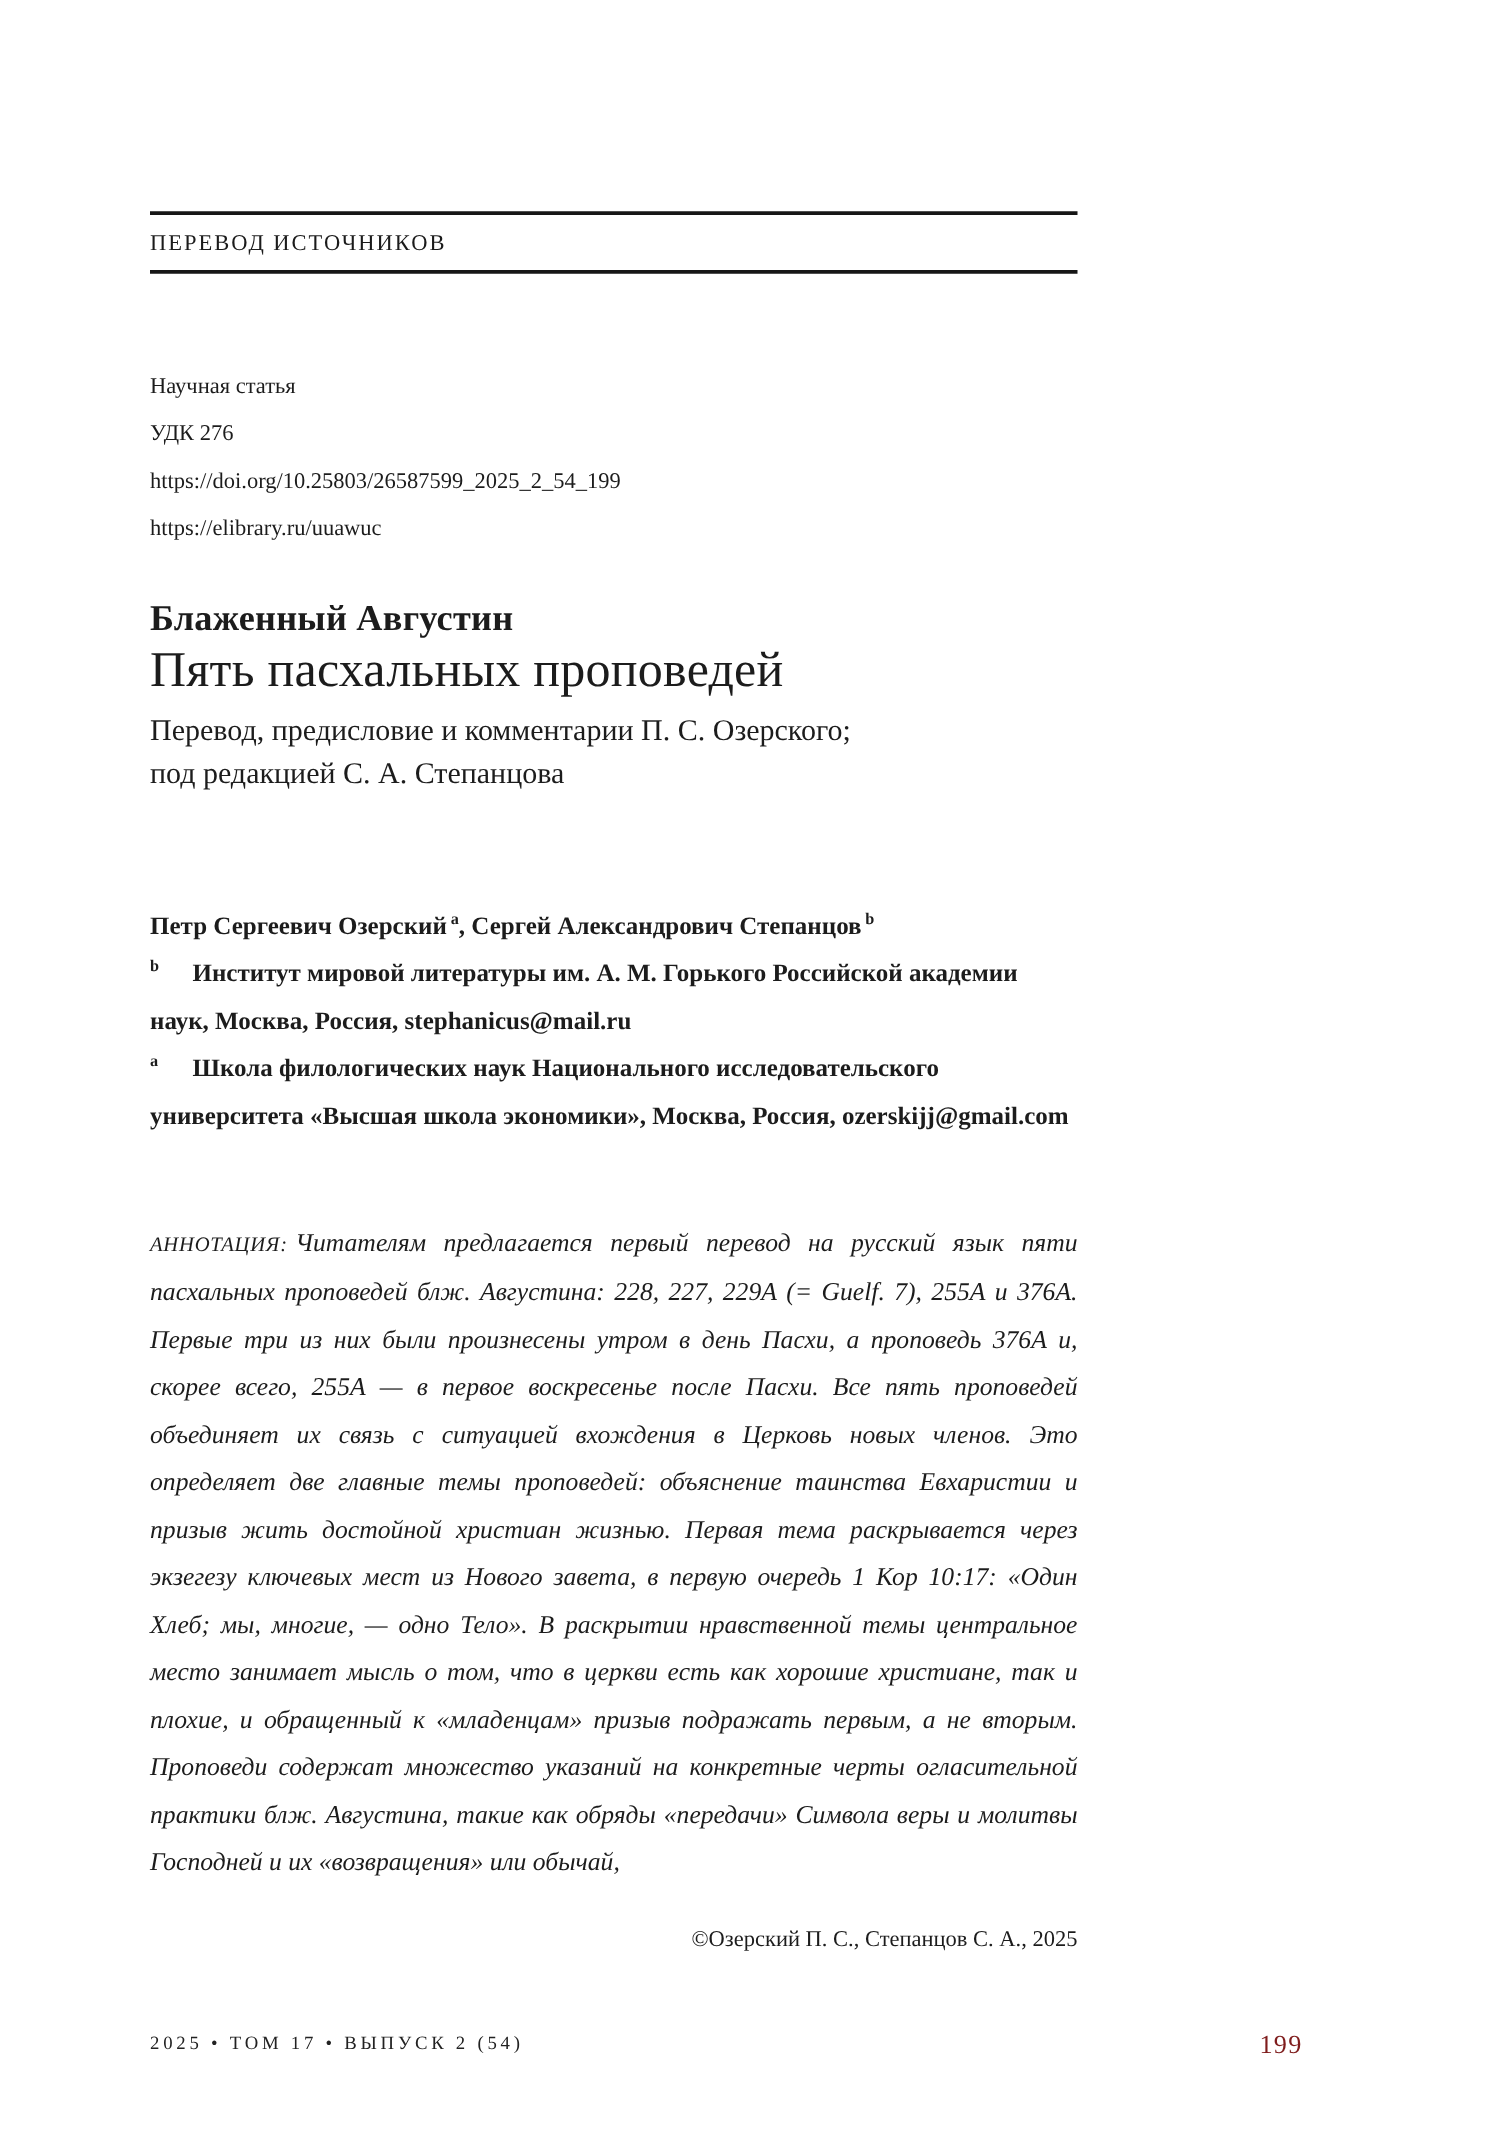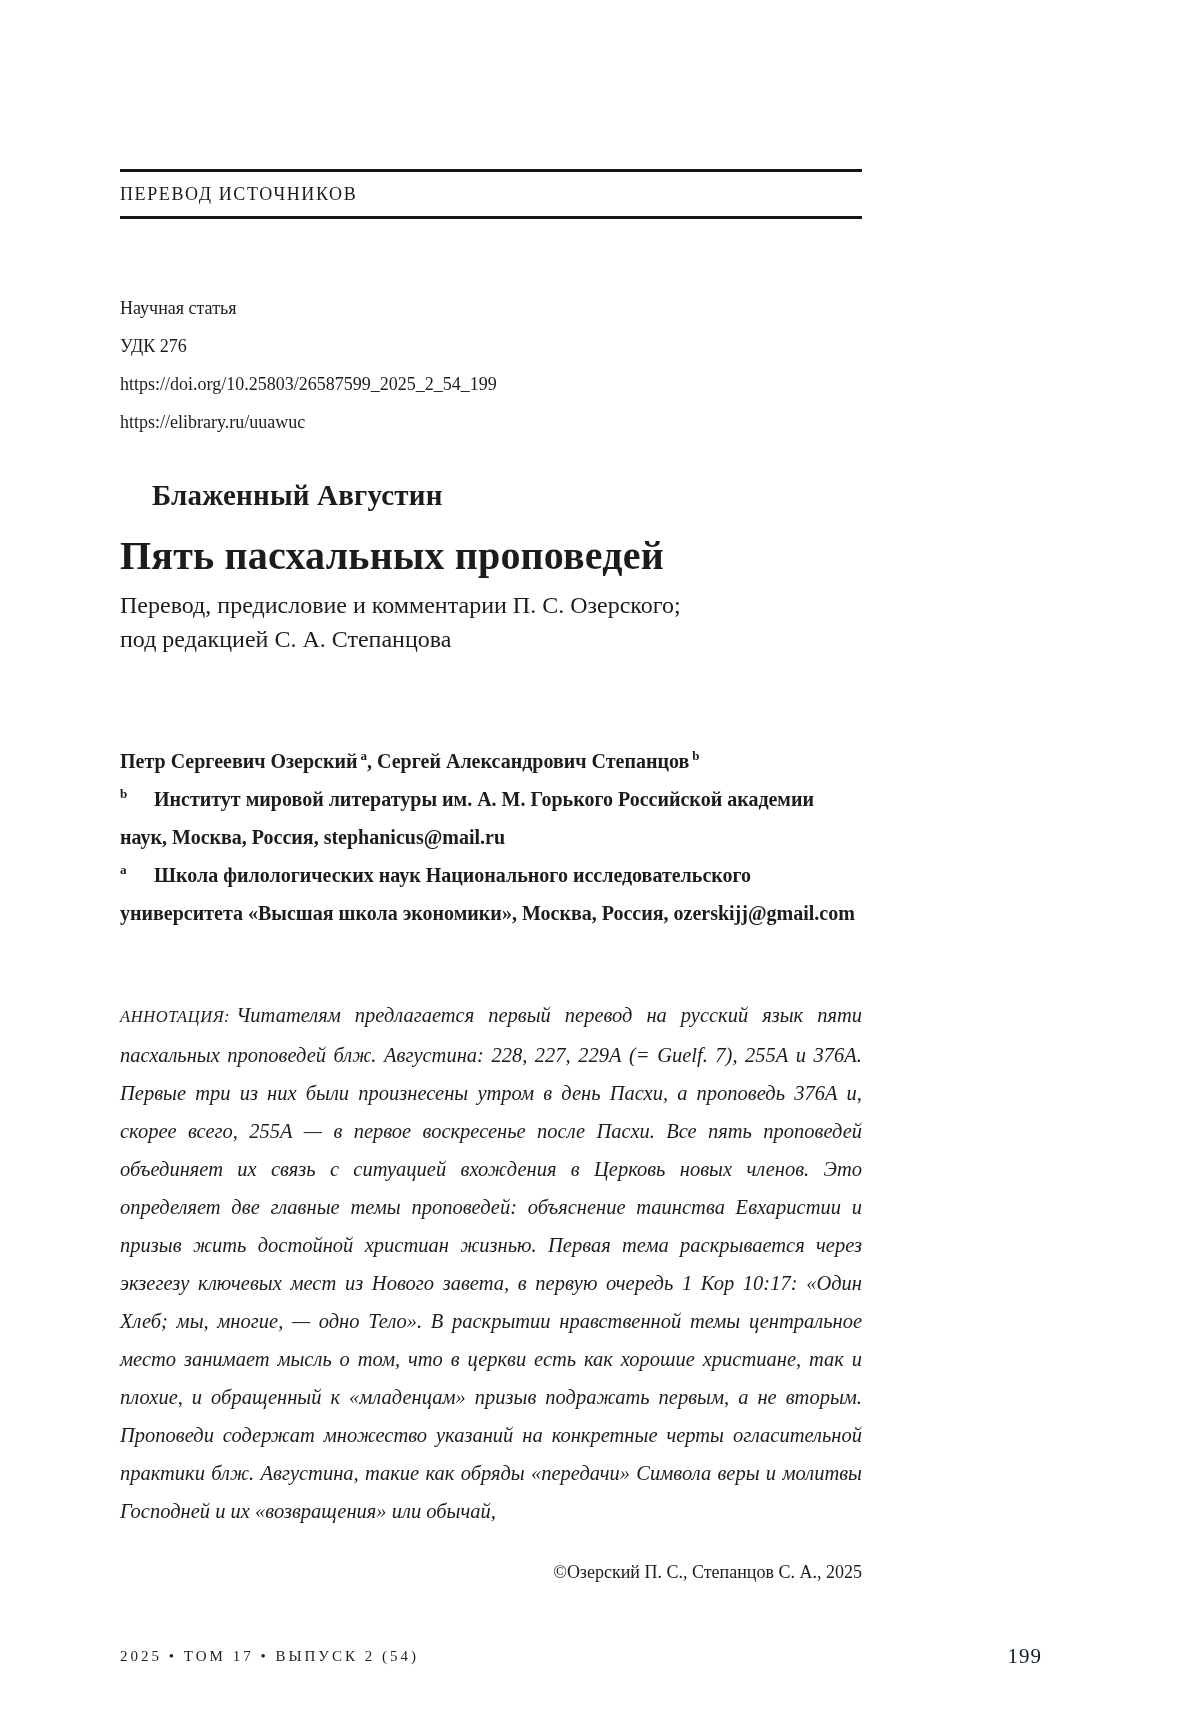--- a/index.html
+++ b/index.html
@@ -32,26 +32,24 @@
     margin-top: 70px;
     font-size: 18px;
     line-height: 38px;
   }
   .meta div { white-space: nowrap; }
   .work-author {
     margin-top: 38px;
     font-size: 29px;
     font-weight: bold;
     letter-spacing: 0.2px;
-    margin-left: 32px;
   }
   .article-title {
-    margin-top: 20px;
     font-size: 40px;
-    font-weight: bold;
+    font-weight: normal;
     letter-spacing: 0.2px;
   }
   .subtitle {
     margin-top: 9px;
     font-size: 24px;
     line-height: 34px;
   }
   .authors {
     margin-top: 86px;
     font-size: 20px;
@@ -100,21 +98,21 @@
   .footer-left {
     font-size: 15px;
     letter-spacing: 3px;
     line-height: 42px;
     color: #222222;
   }
   .page-number {
     font-size: 21px;
     letter-spacing: 1px;
     line-height: 42px;
-    color: #0f172a;
+    color: #7f1d1d;
   }
 </style>
 </head>
 <body>
 
 <div class="page">
   <div class="content">
 
     <div class="rule rule-top"></div>
     <div class="section-label">ПЕРЕВОД ИСТОЧНИКОВ</div>

